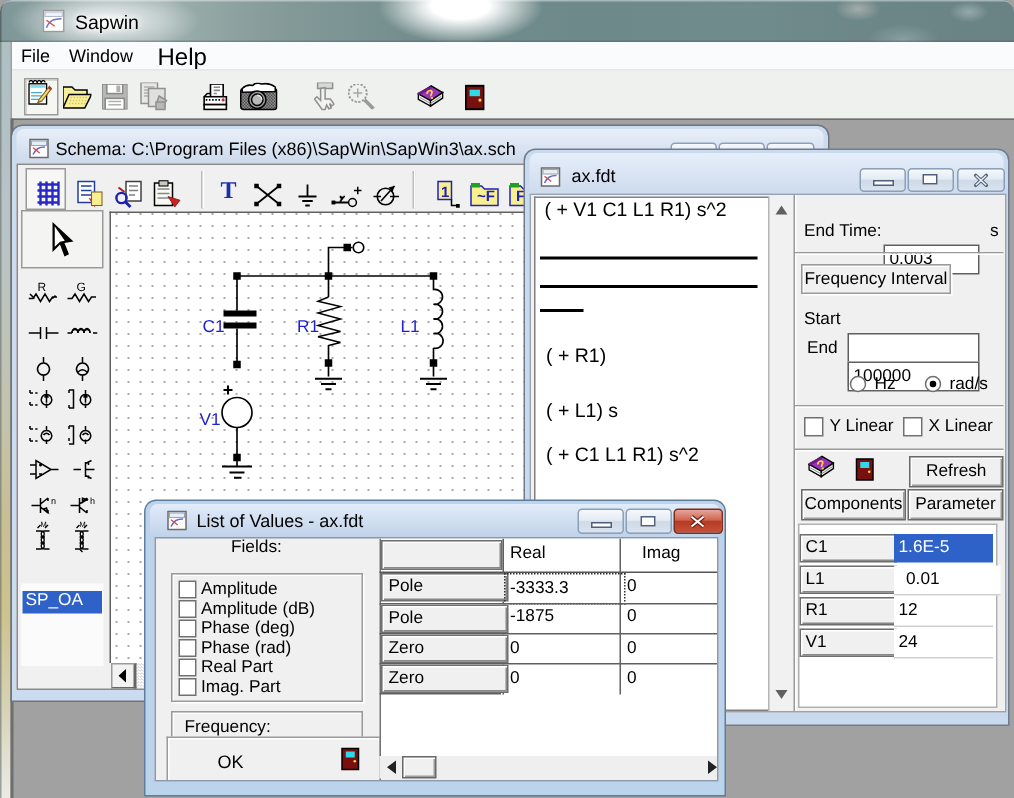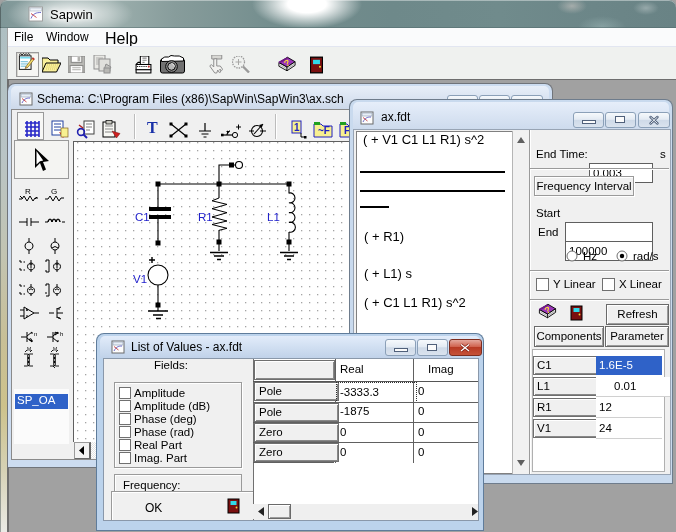--- a/index.html
+++ b/index.html
@@ -403,21 +403,21 @@
         <rect x="3.5" y="3" width="6" height="4" fill="#30d8e8"></rect>
         <circle cx="9.5" cy="9.5" r=".9" fill="#f8d838"></circle>
       </svg>
       <div class="btn abs" style="left:76px;top:174px;width:61px;height:19px;line-height:19px;">Refresh</div>
       <div class="btn abs" style="left:4px;top:196px;width:68px;height:19px;line-height:19px;">Components</div>
       <div class="btn abs" style="left:75px;top:196px;width:62px;height:19px;line-height:19px;">Parameter</div>
       <div class="abs" style="left:2px;top:219px;width:131px;height:121px;background:#fff;border:1px solid #b0b0b0;"></div>
       <div class="raisedcell abs" style="left:3px;top:226px;width:60px;height:17px;font-size:11.5px;padding-left:3px;line-height:17px;">C1</div>
       <div class="abs" style="left:66px;top:226px;width:63px;height:19px;background:#2f62c8;color:#fff;font-size:11.5px;padding-left:3px;line-height:19px;">1.6E-5</div>
       <div class="raisedcell abs" style="left:3px;top:247px;width:60px;height:17px;font-size:11.5px;padding-left:3px;line-height:17px;">L1</div>
-      <div class="abs" style="left:66px;top:247px;width:63px;height:19px;background:#fff;font-size:11.5px;padding-left:18px;line-height:19px;border-bottom:1px solid #d0d0d0;">0.01</div>
+      <div class="abs" style="left:66px;top:247px;width:63px;height:19px;background:#fff;font-size:11.5px;padding-left:8px;line-height:19px;border-bottom:1px solid #d0d0d0;">0.01</div>
       <div class="raisedcell abs" style="left:3px;top:268px;width:60px;height:17px;font-size:11.5px;padding-left:3px;line-height:17px;">R1</div>
       <div class="abs" style="left:66px;top:268px;width:63px;height:19px;background:#fff;font-size:11.5px;padding-left:3px;line-height:19px;border-bottom:1px solid #d0d0d0;">12</div>
       <div class="raisedcell abs" style="left:3px;top:289px;width:60px;height:17px;font-size:11.5px;padding-left:3px;line-height:17px;">V1</div>
       <div class="abs" style="left:66px;top:289px;width:63px;height:19px;background:#fff;font-size:11.5px;padding-left:3px;line-height:19px;border-bottom:1px solid #d0d0d0;">24</div>
     </div>
   </div>
 </div>
 
 <div class="abs" id="listwin" style="left:97px;top:334px;width:386px;height:196px;z-index:30;background:#bcd3ec;border-radius:7px 7px 0 0;box-shadow:0 0 0 1px #5f7c9b;">
   <div class="abs" style="left:3px;top:2px;width:380px;height:22px;border-radius:5px 5px 0 0;background:linear-gradient(#e2ecfa,#c0d2e9);">

